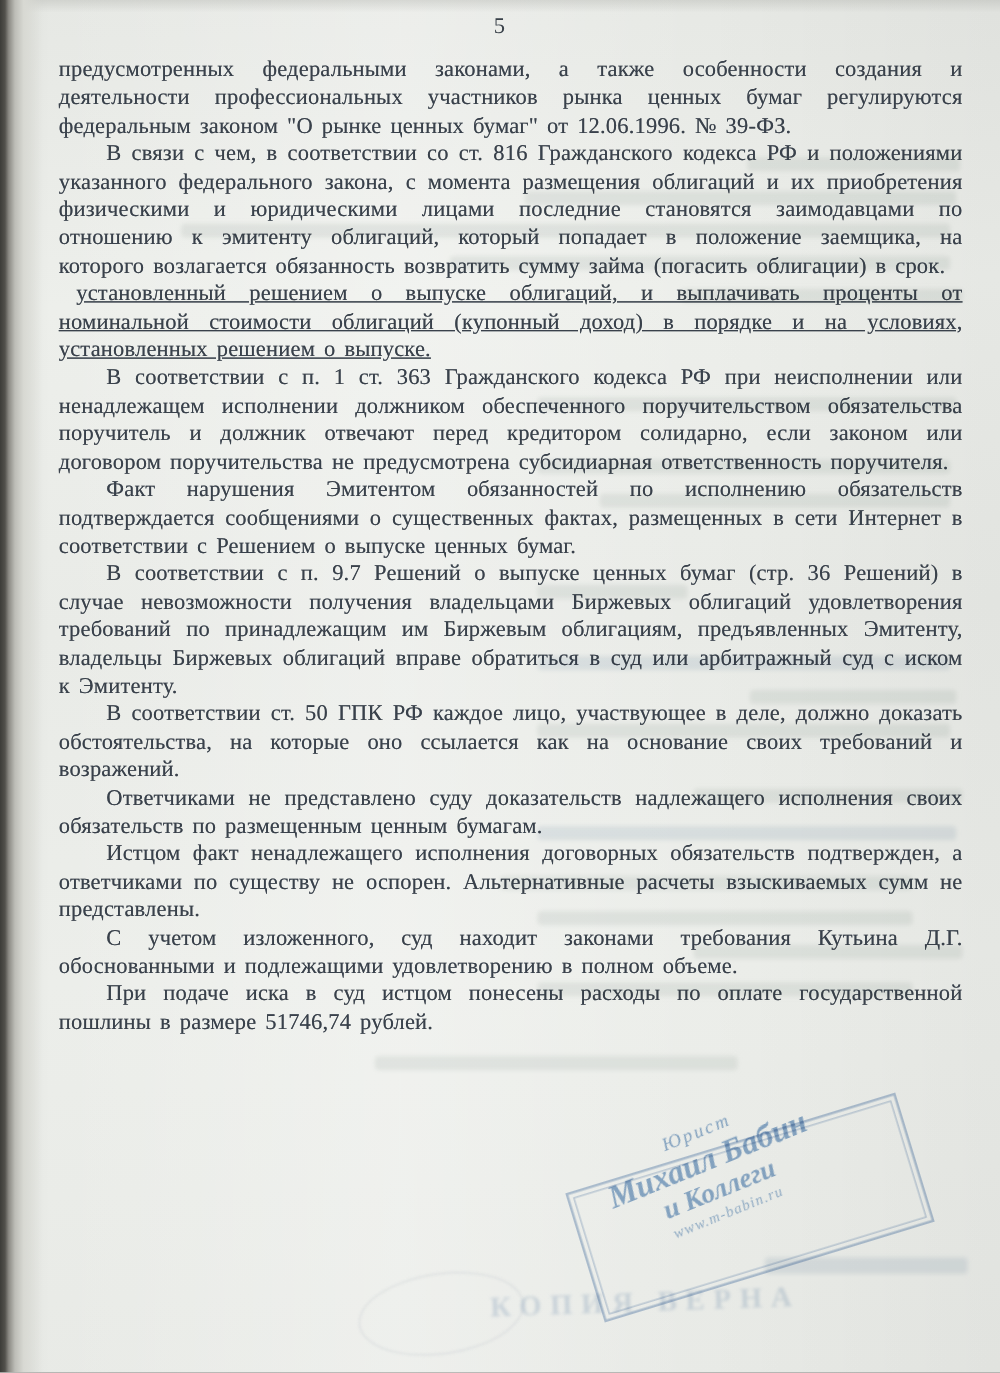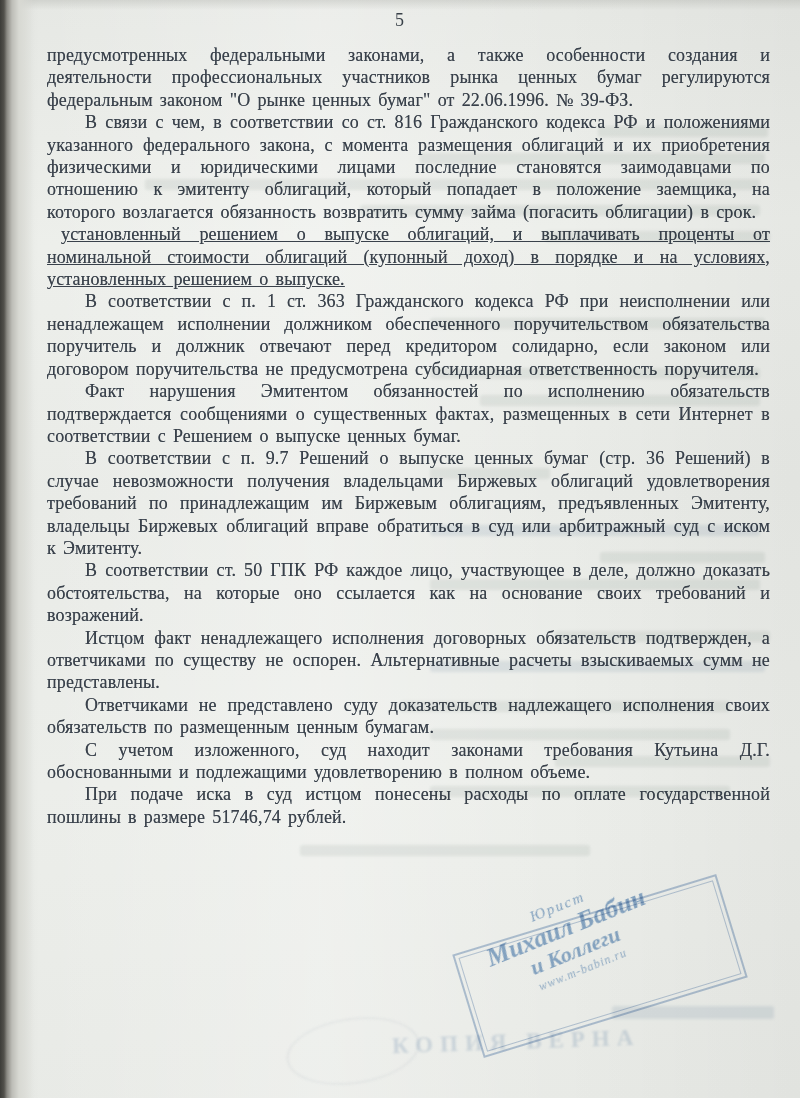--- a/index.html
+++ b/index.html
@@ -95,29 +95,29 @@
 </head>
 <body>
 
 <div class="scan">
 
   <div class="edge-left"></div>
 
   <div class="page-number">5</div>
 
   <div class="body-text">
-    <p class="no-indent">предусмотренных федеральными законами, а также особенности создания и деятельности профессиональных участников рынка ценных бумаг регулируются федеральным законом "О рынке ценных бумаг" от 22.06.1996. № 39-ФЗ.</p>
+    <p class="no-indent">предусмотренных федеральными законами, а также особенности создания и деятельности профессиональных участников рынка ценных бумаг регулируются федеральным законом "О рынке ценных бумаг" от 12.06.1996. № 39-ФЗ.</p>
     <p>В связи с чем, в соответствии со ст. 816 Гражданского кодекса РФ и положениями указанного федерального закона, с момента размещения облигаций и их приобретения физическими и юридическими лицами последние становятся заимодавцами по отношению к эмитенту облигаций, который попадает в положение заемщика, на которого возлагается обязанность возвратить сумму займа (погасить облигации) в срок.</p>
     <p class="small-indent">установленный решением о выпуске облигаций, и выплачивать проценты от номинальной стоимости облигаций (купонный доход) в порядке и на условиях, установленных решением о выпуске.</p>
     <p>В соответствии с п. 1 ст. 363 Гражданского кодекса РФ при неисполнении или ненадлежащем исполнении должником обеспеченного поручительством обязательства поручитель и должник отвечают перед кредитором солидарно, если законом или договором поручительства не предусмотрена субсидиарная ответственность поручителя.</p>
     <p>Факт нарушения Эмитентом обязанностей по исполнению обязательств подтверждается сообщениями о существенных фактах, размещенных в сети Интернет в соответствии с Решением о выпуске ценных бумаг.</p>
     <p>В соответствии с п. 9.7 Решений о выпуске ценных бумаг (стр. 36 Решений) в случае невозможности получения владельцами Биржевых облигаций удовлетворения требований по принадлежащим им Биржевым облигациям, предъявленных Эмитенту, владельцы Биржевых облигаций вправе обратиться в суд или арбитражный суд с иском к Эмитенту.</p>
     <p>В соответствии ст. 50 ГПК РФ каждое лицо, участвующее в деле, должно доказать обстоятельства, на которые оно ссылается как на основание своих требований и возражений.</p>
+    <p>Ответчиками не представлено суду доказательств надлежащего исполнения своих обязательств по размещенным ценным бумагам.</p>
     <p>Истцом факт ненадлежащего исполнения договорных обязательств подтвержден, а ответчиками по существу не оспорен. Альтернативные расчеты взыскиваемых сумм не представлены.</p>
-    <p>Ответчиками не представлено суду доказательств надлежащего исполнения своих обязательств по размещенным ценным бумагам.</p>
     <p>С учетом изложенного, суд находит законами требования Кутьина Д.Г. обоснованными и подлежащими удовлетворению в полном объеме.</p>
     <p>При подаче иска в суд истцом понесены расходы по оплате государственной пошлины в размере 51746,74 рублей.</p>
   </div>
 
   <div class="ghost" style="left:598px; top:126px; width:170px;"></div>
   <div class="ghost" style="left:420px; top:153px; width:345px;"></div>
   <div class="ghost" style="left:145px; top:179px; width:615px;"></div>
   <div class="ghost" style="left:360px; top:205px; width:400px;"></div>
   <div class="ghost" style="left:545px; top:231px; width:225px;"></div>
   <div class="ghost" style="left:430px; top:318px; width:335px;"></div>

